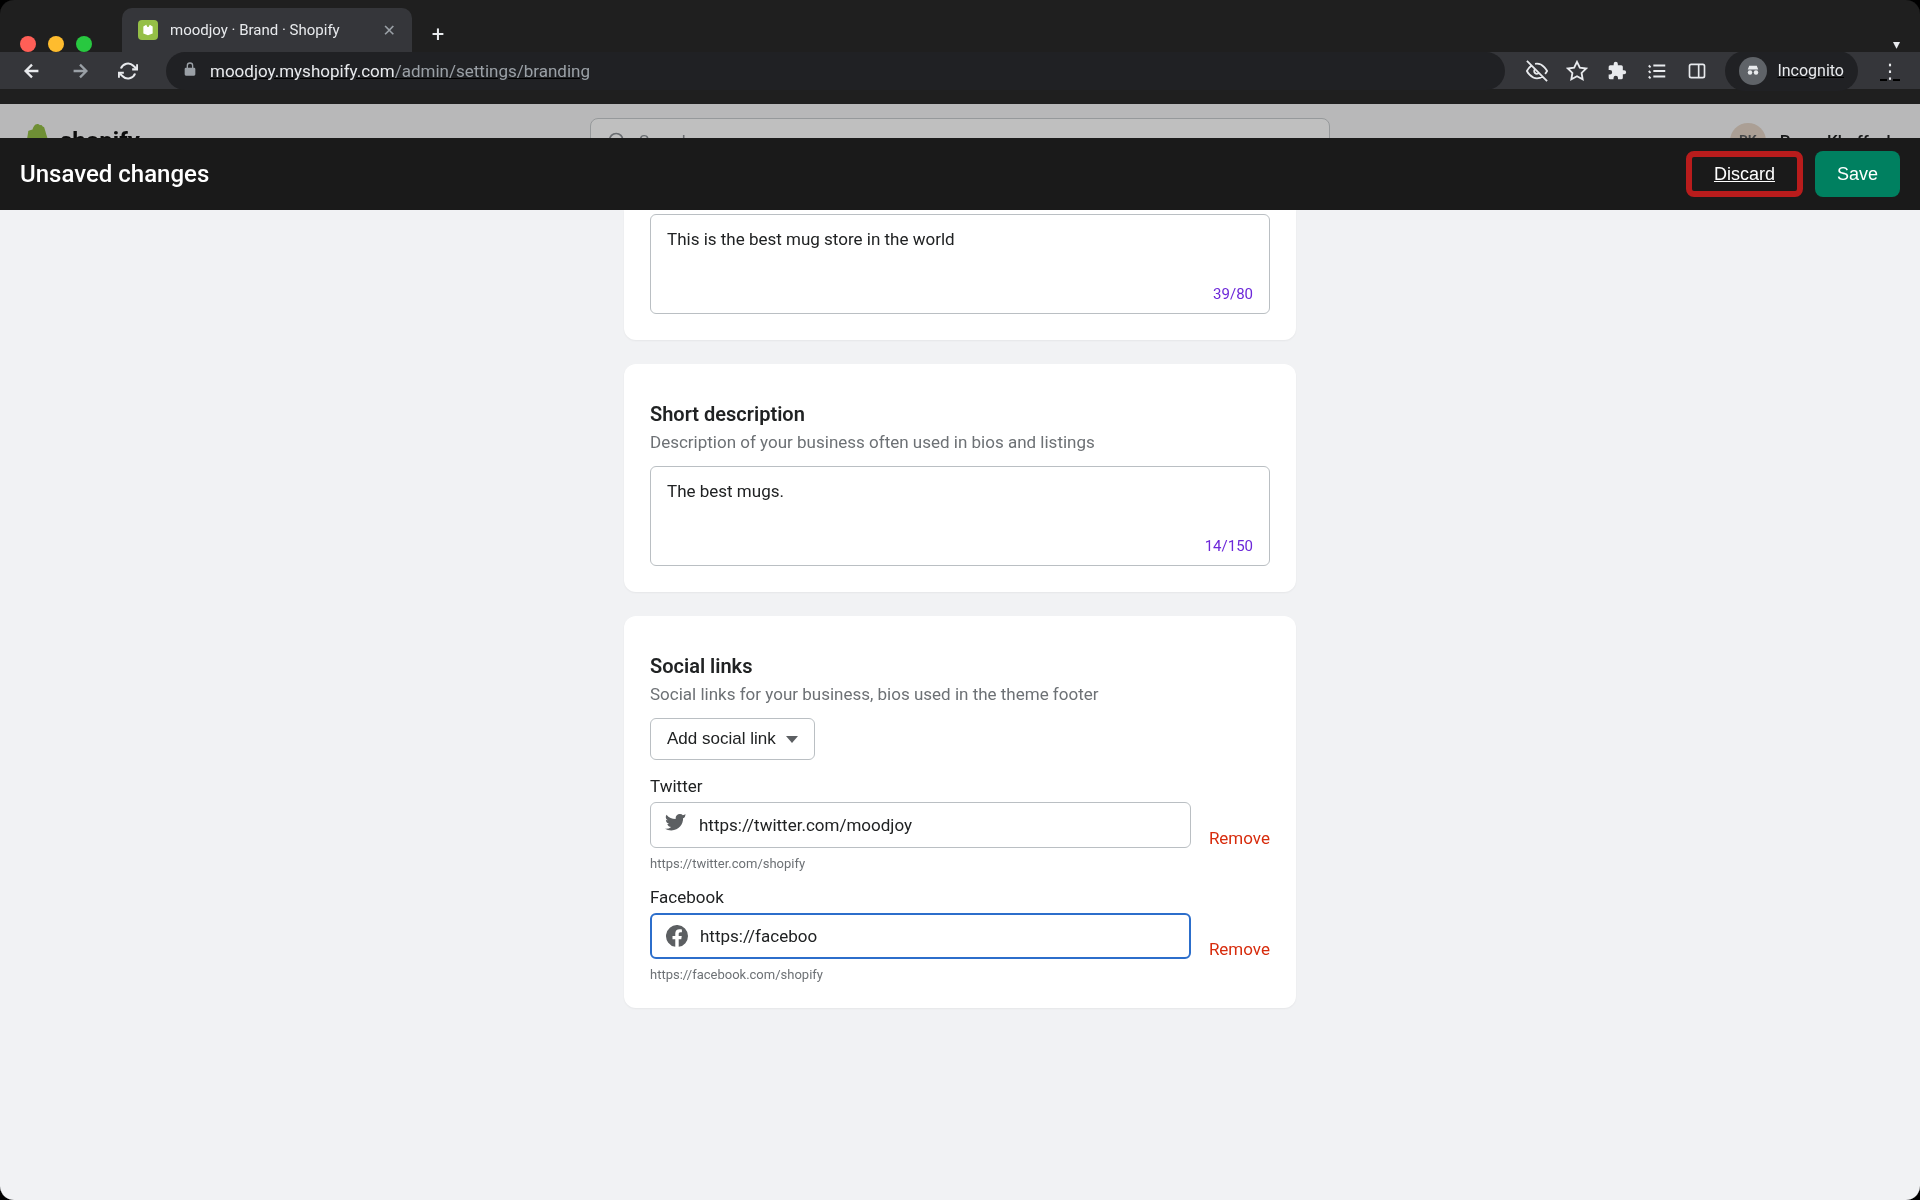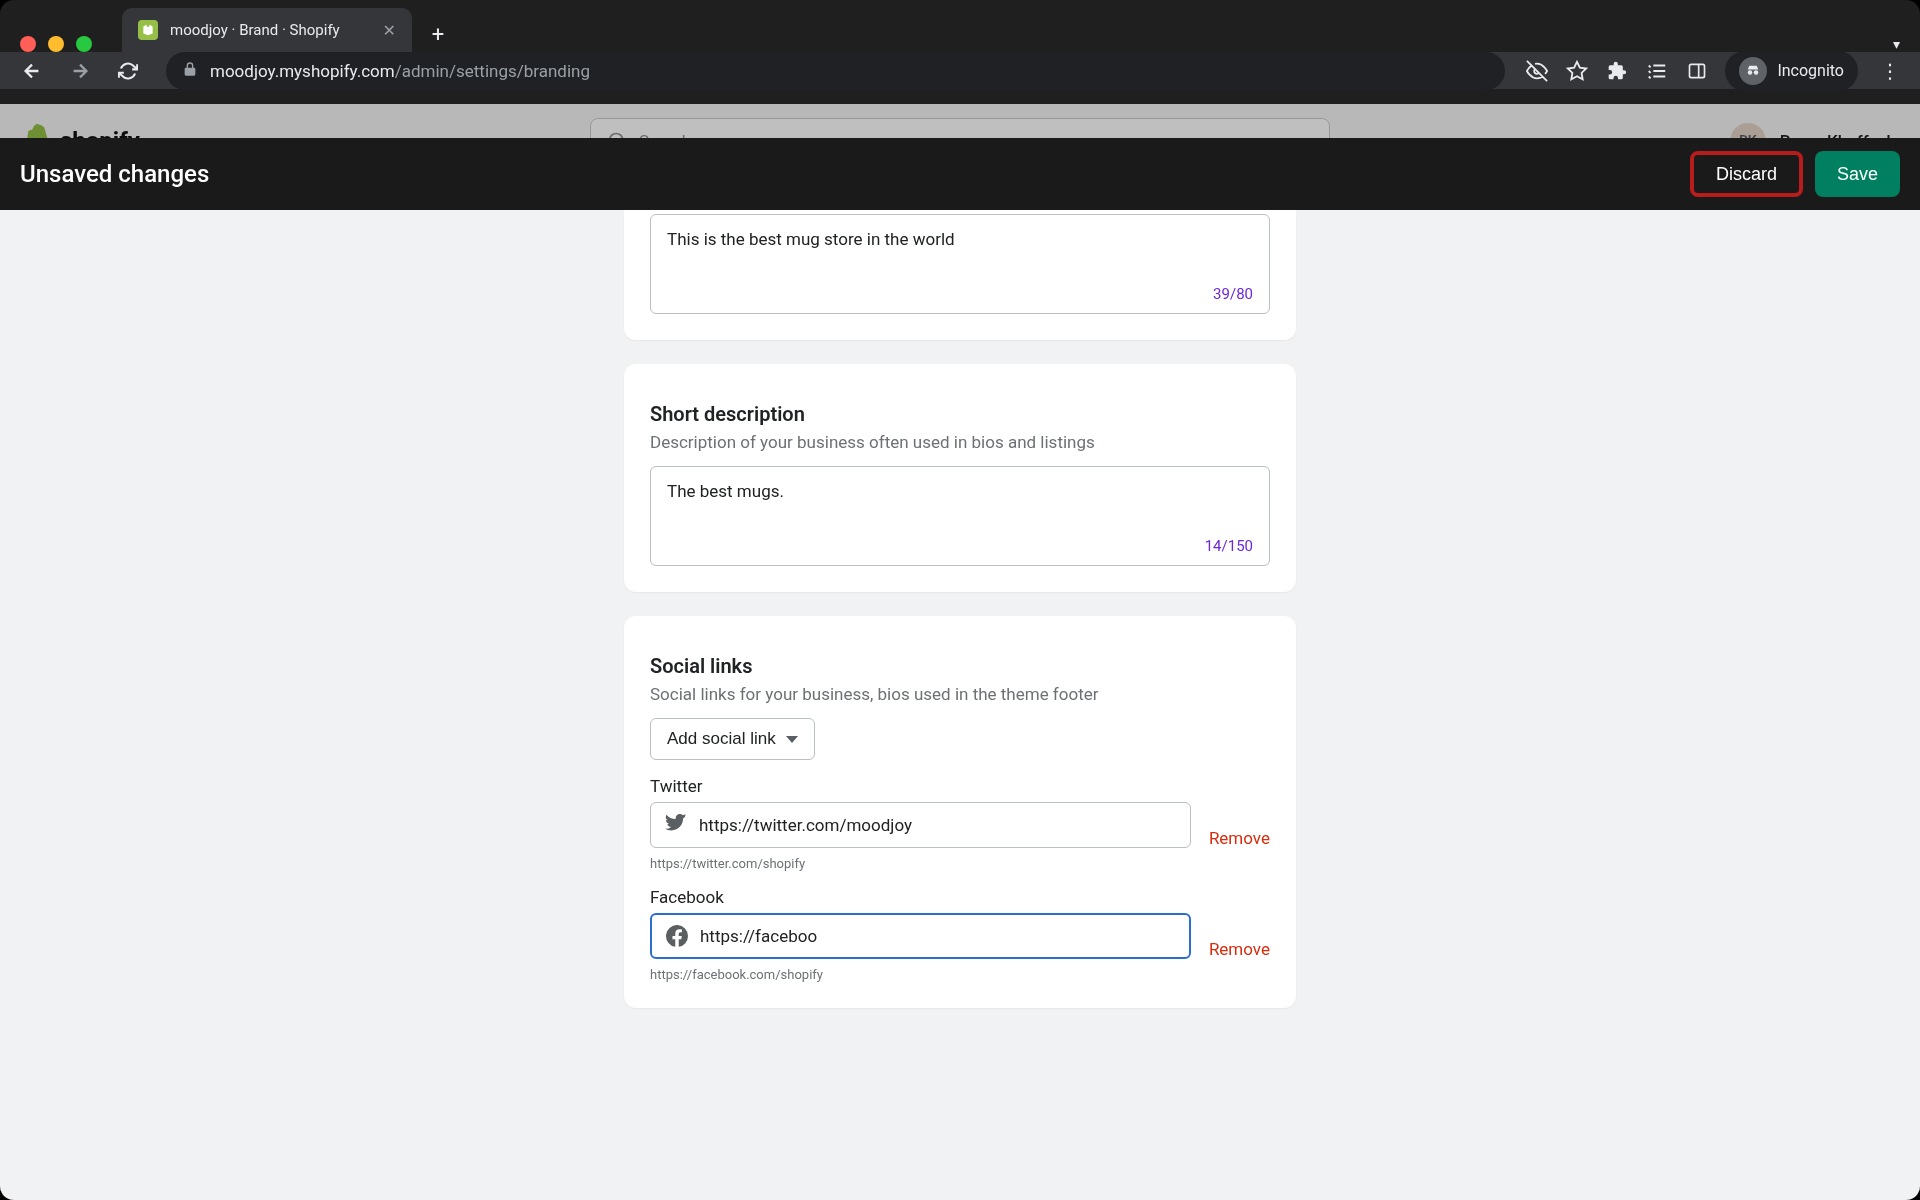--- a/index.html
+++ b/index.html
@@ -65,20 +65,21 @@
   }
 
   
   .toolbar {
     height: 37px;
     background: #35363a;
     display: flex;
     align-items: center;
     padding: 0 14px;
     gap: 12px;
+    text-decoration: underline;
   }
   .nav-btn {
     width: 36px; height: 36px; display:flex; align-items:center; justify-content:center;
     color:#9aa0a6; border-radius:50%;
   }
   .nav-btn.active { color:#e8eaed; }
   .address-bar {
     flex: 1;
     background: #202124;
     border-radius: 24px;
@@ -164,21 +165,21 @@
     z-index: 10;
   }
   .unsaved-text { color:#fff; font-size:24px; font-weight:500; }
   .unsaved-actions { margin-left:auto; display:flex; gap:12px; }
   .btn {
     height: 46px; padding: 0 22px; border-radius:8px;
     font-size:18px; font-weight:500; cursor:pointer;
     display:flex;align-items:center;justify-content:center;
     border:none;
   }
-  .btn-discard { background:transparent; color:#fff; border:4px solid #b91c1c;}
+  .btn-discard { background:transparent; color:#fff; border:6px solid #b91c1c;text-decoration:underline;}
   .btn-save { background:#008060; color:#fff; }
 
   
   .content-scroll {
     position:absolute;
     top: 106px;
     left:0; right:0; bottom:0;
     overflow:hidden;
     background:#f1f2f4;
   }

